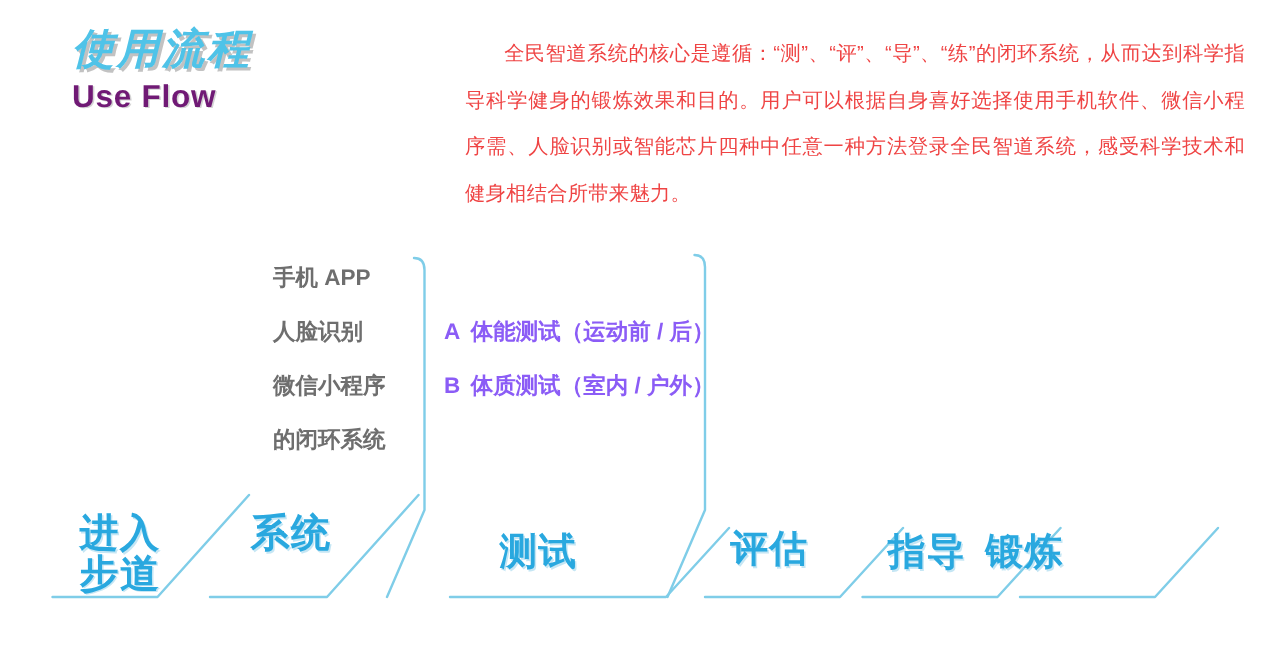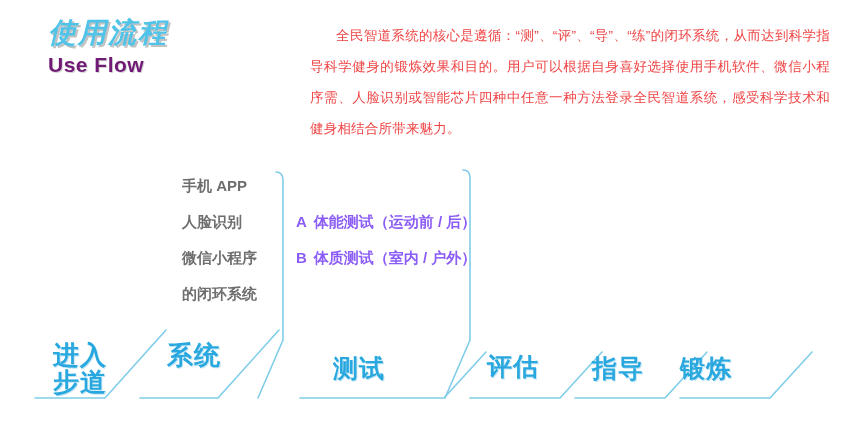--- a/index.html
+++ b/index.html
@@ -120,17 +120,17 @@
   </div>
   <div class="step one-line" style="left:324px;top:355px;width:70px;">
     <div>测试</div>
   </div>
   <div class="step one-line" style="left:478px;top:353px;width:70px;">
     <div>评估</div>
   </div>
   <div class="step one-line" style="left:583px;top:355px;width:70px;">
     <div>指导</div>
   </div>
-  <div class="step one-line" style="left:671px;top:355px;width:70px;">
+  <div class="step one-line" style="left:648px;top:355px;width:70px;">
     <div>锻炼</div>
   </div>
 
 </div>
 
 </body></html>

